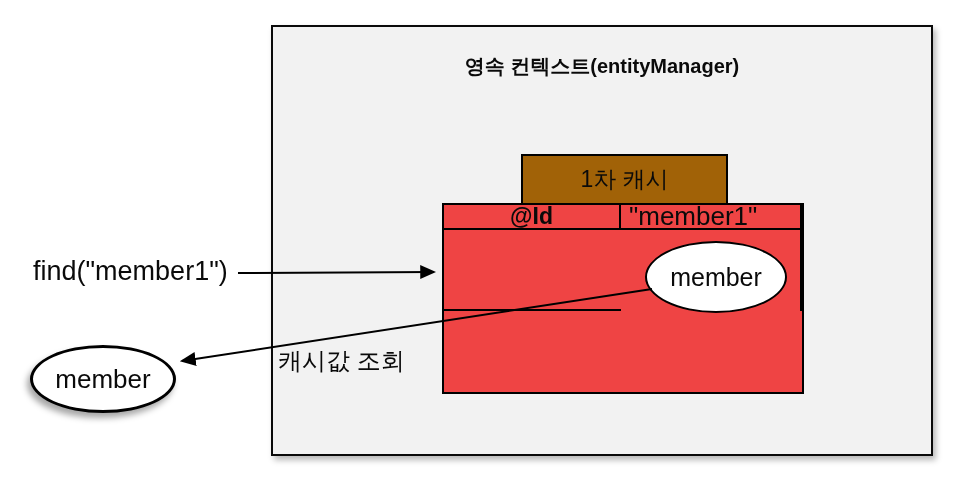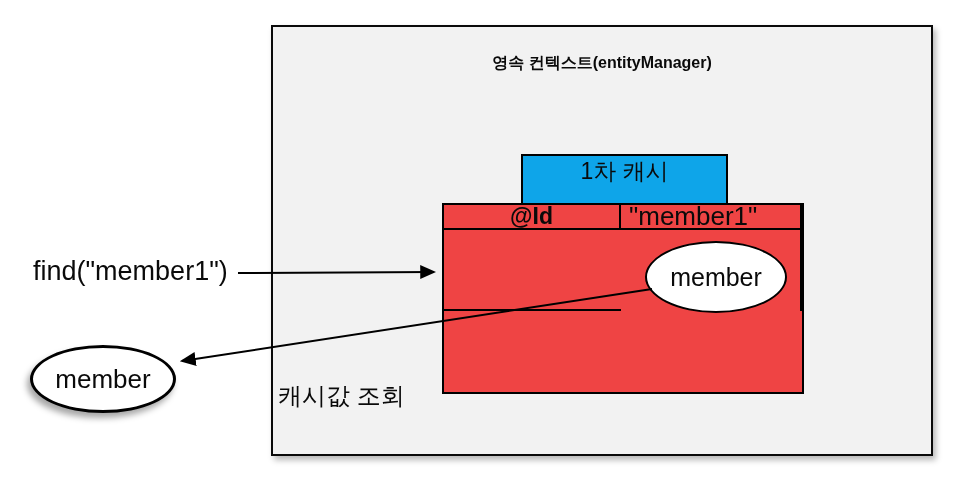--- a/index.html
+++ b/index.html
@@ -9,26 +9,26 @@
     font-family: "Liberation Sans", sans-serif; color: #0a0a0a;
   }
   .outer-box {
     position: absolute; left: 271px; top: 25px; width: 658px; height: 427px;
     background: #f2f2f2; border: 2px solid #0a0a0a;
     box-shadow: 3px 4px 6px rgba(0,0,0,0.28);
     z-index: 0;
   }
   .diagram-title {
     position: absolute; left: 271px; top: 53px; width: 662px;
-    text-align: center; font-size: 16px; font-weight: 700; z-index: 1;
+    text-align: center; font-size: 20px; font-weight: 700; z-index: 1;
   }
   .cache-box {
     position: absolute; left: 521px; top: 154px; width: 203px; height: 47px;
-    background: #0ea5e9; border: 2px solid #000;
-    display: flex; align-items: flex-start; justify-content: center;
+    background: #a16207; border: 2px solid #000;
+    display: flex; align-items: center; justify-content: center;
     font-size: 23px; z-index: 1;
   }
   .ptable {
     position: absolute; left: 442px; top: 203px;
     display: grid; grid-template-columns: 177px 181px; grid-template-rows: 25px 81px 81px;
     background: #ef4444; border: 2px solid #000; z-index: 2;
   }
   .cell { display: flex; align-items: center; }
   .cell.b-r { border-right: 2px solid #000; }
   .cell.b-b { border-bottom: 2px solid #000; }
@@ -43,21 +43,21 @@
   .find-label {
     position: absolute; left: 33px; top: 256px; font-size: 27px; z-index: 3;
   }
   .member-ellipse {
     position: absolute; left: 30px; top: 345px; width: 140px; height: 62px;
     background: #fff; border: 3px solid #000; border-radius: 50%;
     display: flex; align-items: center; justify-content: center;
     font-size: 26px; box-shadow: -3px 5px 6px rgba(0,0,0,0.35); z-index: 3;
   }
   .lookup-label {
-    position: absolute; left: 278px; top: 380px; font-size: 24px; z-index: 3;
+    position: absolute; left: 278px; top: 345px; font-size: 24px; z-index: 3;
   }
   svg.arrows {
     position: absolute; left: 0; top: 0; z-index: 5; pointer-events: none;
   }
 </style>
 </head>
 <body>
 
 <div class="outer-box"></div>
 

